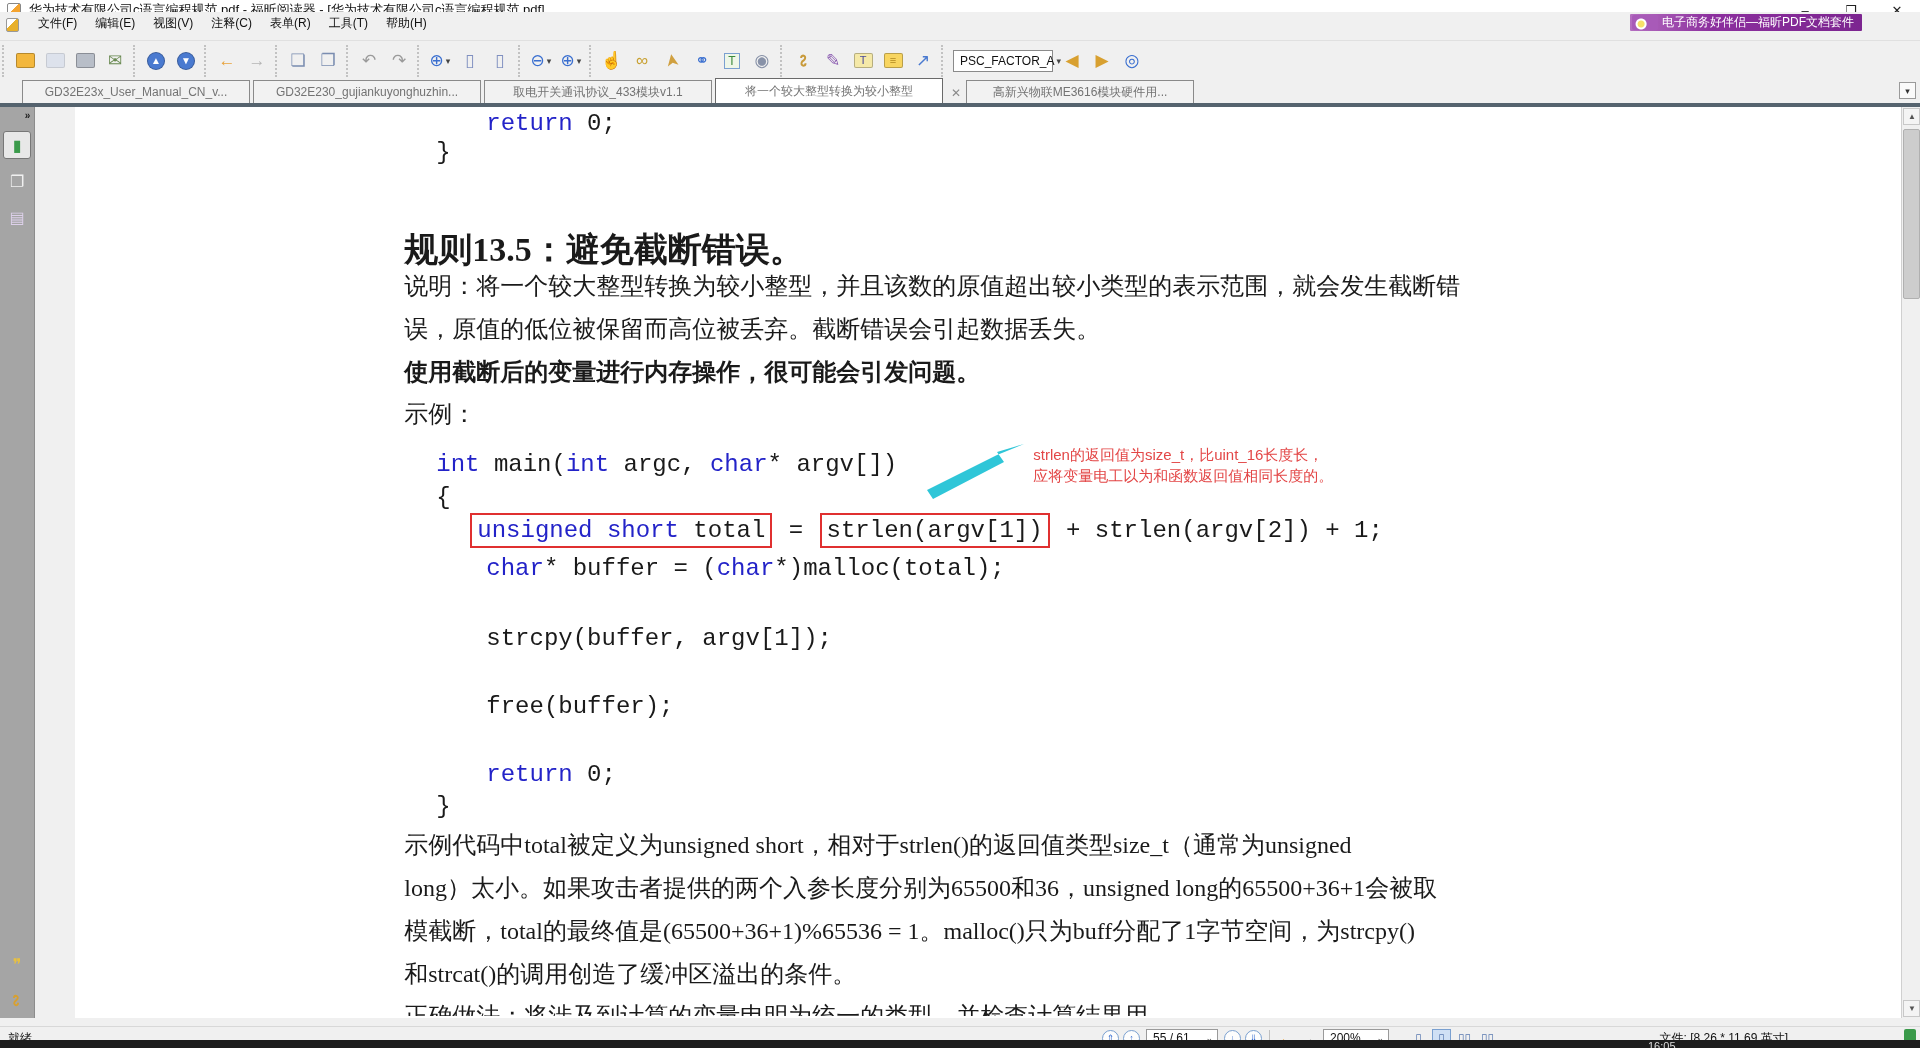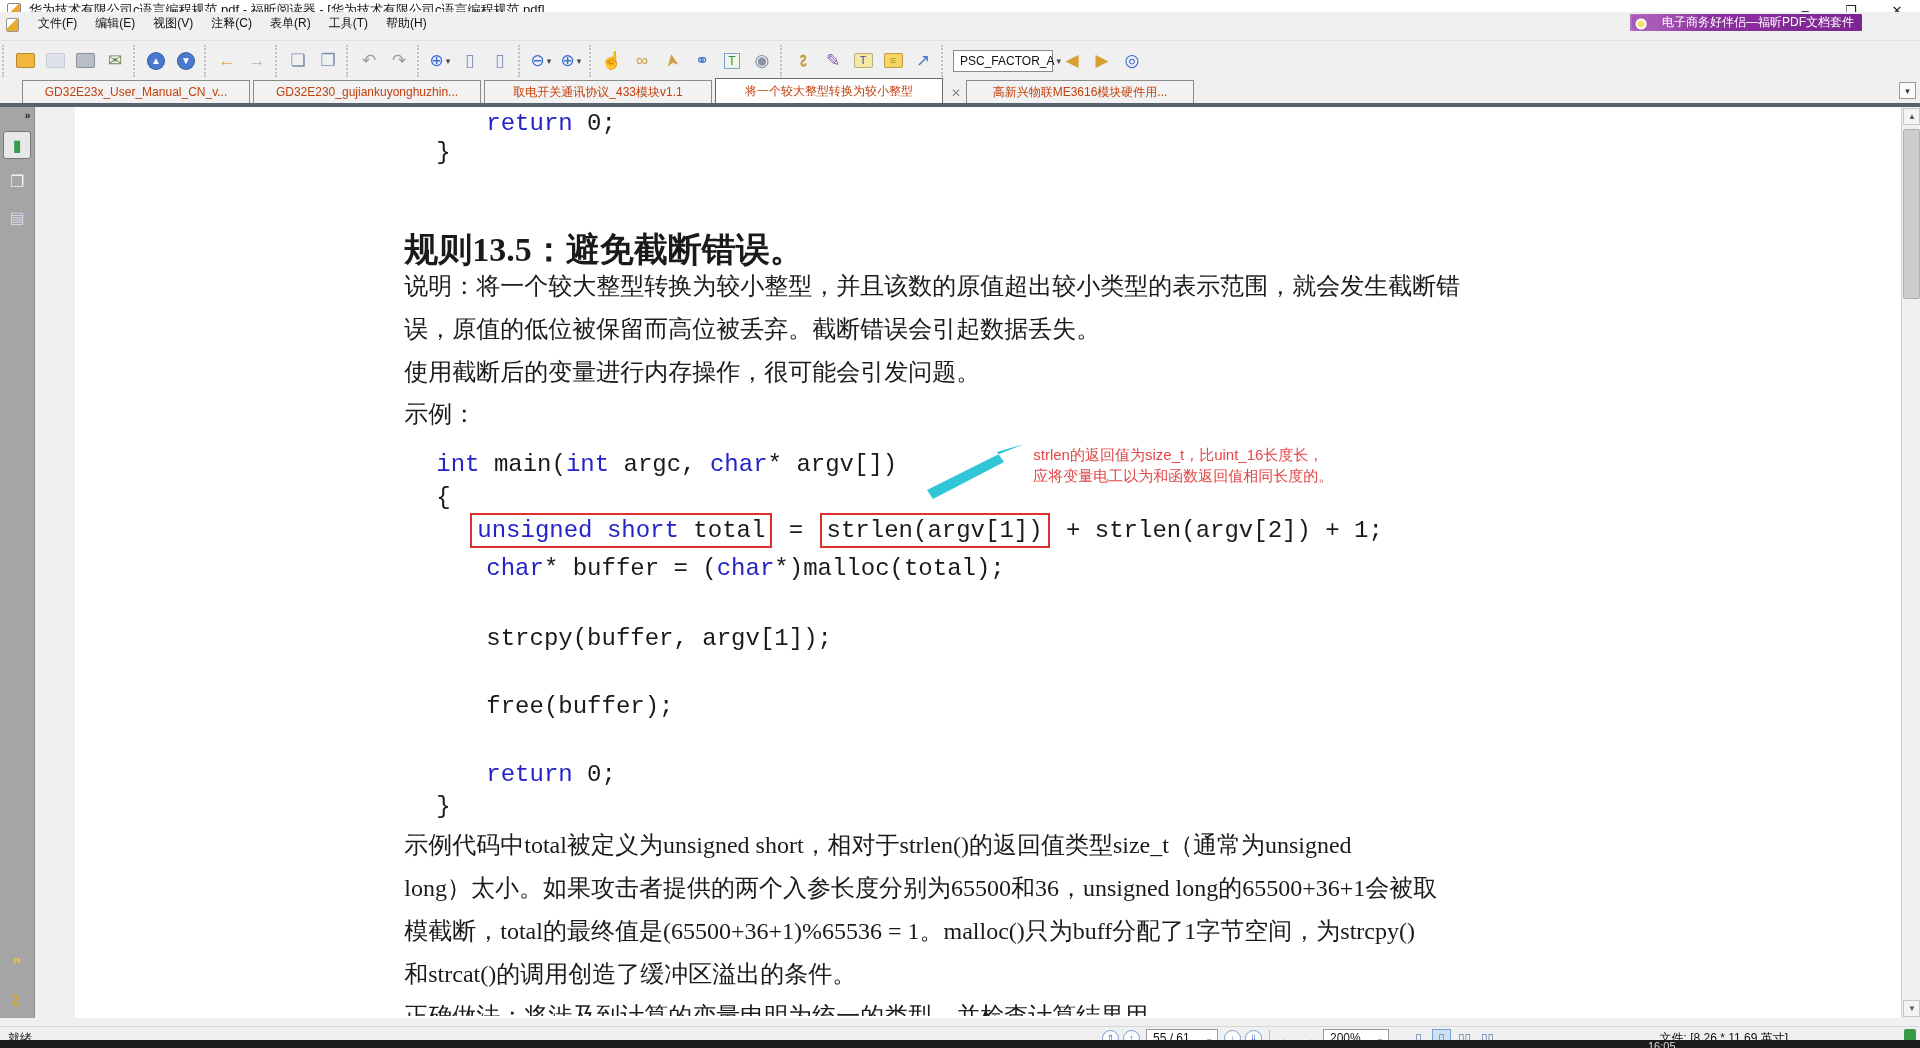--- a/index.html
+++ b/index.html
@@ -48,21 +48,21 @@
   [data-name="attach-icon"], [data-name="attachments-icon"] { transform:rotate(90deg); font-weight:bold; }
   [data-name="select-text-icon"] { border:1px solid #7aa0d0; width:16px; height:16px; font-size:12px;
                                    background:#eef6e8; }
   [data-name="typewriter-icon"] { border:1px solid #b9a23a; width:16px; height:16px; font-size:12px; }
 
   
   .tabbar { position:absolute; left:0; top:80px; width:1920px; height:27px; background:#f0f0f0;
             border-bottom:4px solid #55636e; display:flex; align-items:flex-end; padding-left:22px; }
   .tab { width:228px; height:23px; margin-right:3px; background:#f2f2f2; border:1px solid #8a8a8a;
          border-bottom:none; display:flex; align-items:center; justify-content:center;
-         font-size:12px; color:#c2410c; white-space:nowrap; overflow:hidden; }
+         font-size:12px; color:#737373; white-space:nowrap; overflow:hidden; }
   .tab.active { background:#ffffff; height:25px; border-color:#6a6a6a; }
   .tabclose { width:16px; height:16px; margin:0 2px 2px 2px; color:#8a8a8a; font-size:12px;
               display:flex; align-items:center; justify-content:center; }
   .tablist-btn { position:absolute; right:4px; bottom:4px; width:17px; height:17px; border:1px solid #9a9a9a;
                  background:#fafafa; font-size:9px; color:#333; display:flex; align-items:center; justify-content:center; }
 
   
   .main { position:absolute; left:0; top:107px; width:1920px; height:911px; display:flex; }
   .sidebar { width:36px; height:911px; background:#a5a5a5; border-right:1px solid #8c8c8c;
              display:flex; flex-direction:column; align-items:center; position:relative; }
@@ -301,21 +301,21 @@
         </div>
       </div>
 
     <div class="doc" data-name="pdf-page-view">
       <div class="line codeline" style="left:411px; top:3px;" data-name="code-line"><span data-name="code-text"><span class="kw" data-name="code-segment">return</span><span class="pl" data-name="code-segment"> 0;</span></span></div>
       <div class="line codeline" style="left:361px; top:32px;" data-name="code-line"><span data-name="code-text"><span class="pl" data-name="code-segment">}</span></span></div>
 
       <div class="line heading" style="left:329px; top:120px;" data-name="rule-heading">规则13.5：避免截断错误。</div>
       <div class="line" style="left:329px; top:163px;" data-name="body-text-line">说明：将一个较大整型转换为较小整型，并且该数的原值超出较小类型的表示范围，就会发生截断错</div>
       <div class="line" style="left:329px; top:206px;" data-name="body-text-line">误，原值的低位被保留而高位被丢弃。截断错误会引起数据丢失。</div>
-      <div class="line" style="left:329px; top:249px;" data-name="body-text-line">使用截断后的变量进行内存操作，很可能会引发问题。</div>
+      <div class="line" style="left:329px; top:249px;font-weight:bold;" data-name="body-text-line">使用截断后的变量进行内存操作，很可能会引发问题。</div>
       <div class="line" style="left:329px; top:291px;" data-name="example-label">示例：</div>
 
       <div class="line codeline" style="left:361px; top:344px;" data-name="code-line"><span data-name="code-text"><span class="kw" data-name="code-segment">int</span><span class="pl" data-name="code-segment"> main(</span><span class="kw" data-name="code-segment">int</span><span class="pl" data-name="code-segment"> argc, </span><span class="kw" data-name="code-segment">char</span><span class="pl" data-name="code-segment">* argv[])</span></span></div>
       <div class="line codeline" style="left:361px; top:377px;" data-name="code-line"><span data-name="code-text"><span class="pl" data-name="code-segment">{</span></span></div>
       <div class="line codeline" style="left:393px; top:406px;" data-name="code-line-highlighted"><span class="redbox" data-name="truncation-highlight-box"><span class="kw" data-name="code-segment">unsigned short</span><span class="pl" data-name="code-segment"> total</span></span><span data-name="code-text"><span class="pl" data-name="code-segment"> = </span></span><span class="redbox" data-name="truncation-highlight-box"><span class="pl" data-name="code-segment">strlen(argv[1])</span></span><span data-name="code-text"><span class="pl" data-name="code-segment"> + strlen(argv[2]) + 1;</span></span></div>
       <div class="line codeline" style="left:411px; top:448px;" data-name="code-line"><span data-name="code-text"><span class="kw" data-name="code-segment">char</span><span class="pl" data-name="code-segment">* buffer = (</span><span class="kw" data-name="code-segment">char</span><span class="pl" data-name="code-segment">*)malloc(total);</span></span></div>
       <div class="line codeline" style="left:411px; top:518px;" data-name="code-line"><span data-name="code-text"><span class="pl" data-name="code-segment">strcpy(buffer, argv[1]);</span></span></div>
       <div class="line codeline" style="left:411px; top:586px;" data-name="code-line"><span data-name="code-text"><span class="pl" data-name="code-segment">free(buffer);</span></span></div>
       <div class="line codeline" style="left:411px; top:654px;" data-name="code-line"><span data-name="code-text"><span class="kw" data-name="code-segment">return</span><span class="pl" data-name="code-segment"> 0;</span></span></div>
       <div class="line codeline" style="left:361px; top:686px;" data-name="code-line"><span data-name="code-text"><span class="pl" data-name="code-segment">}</span></span></div>

